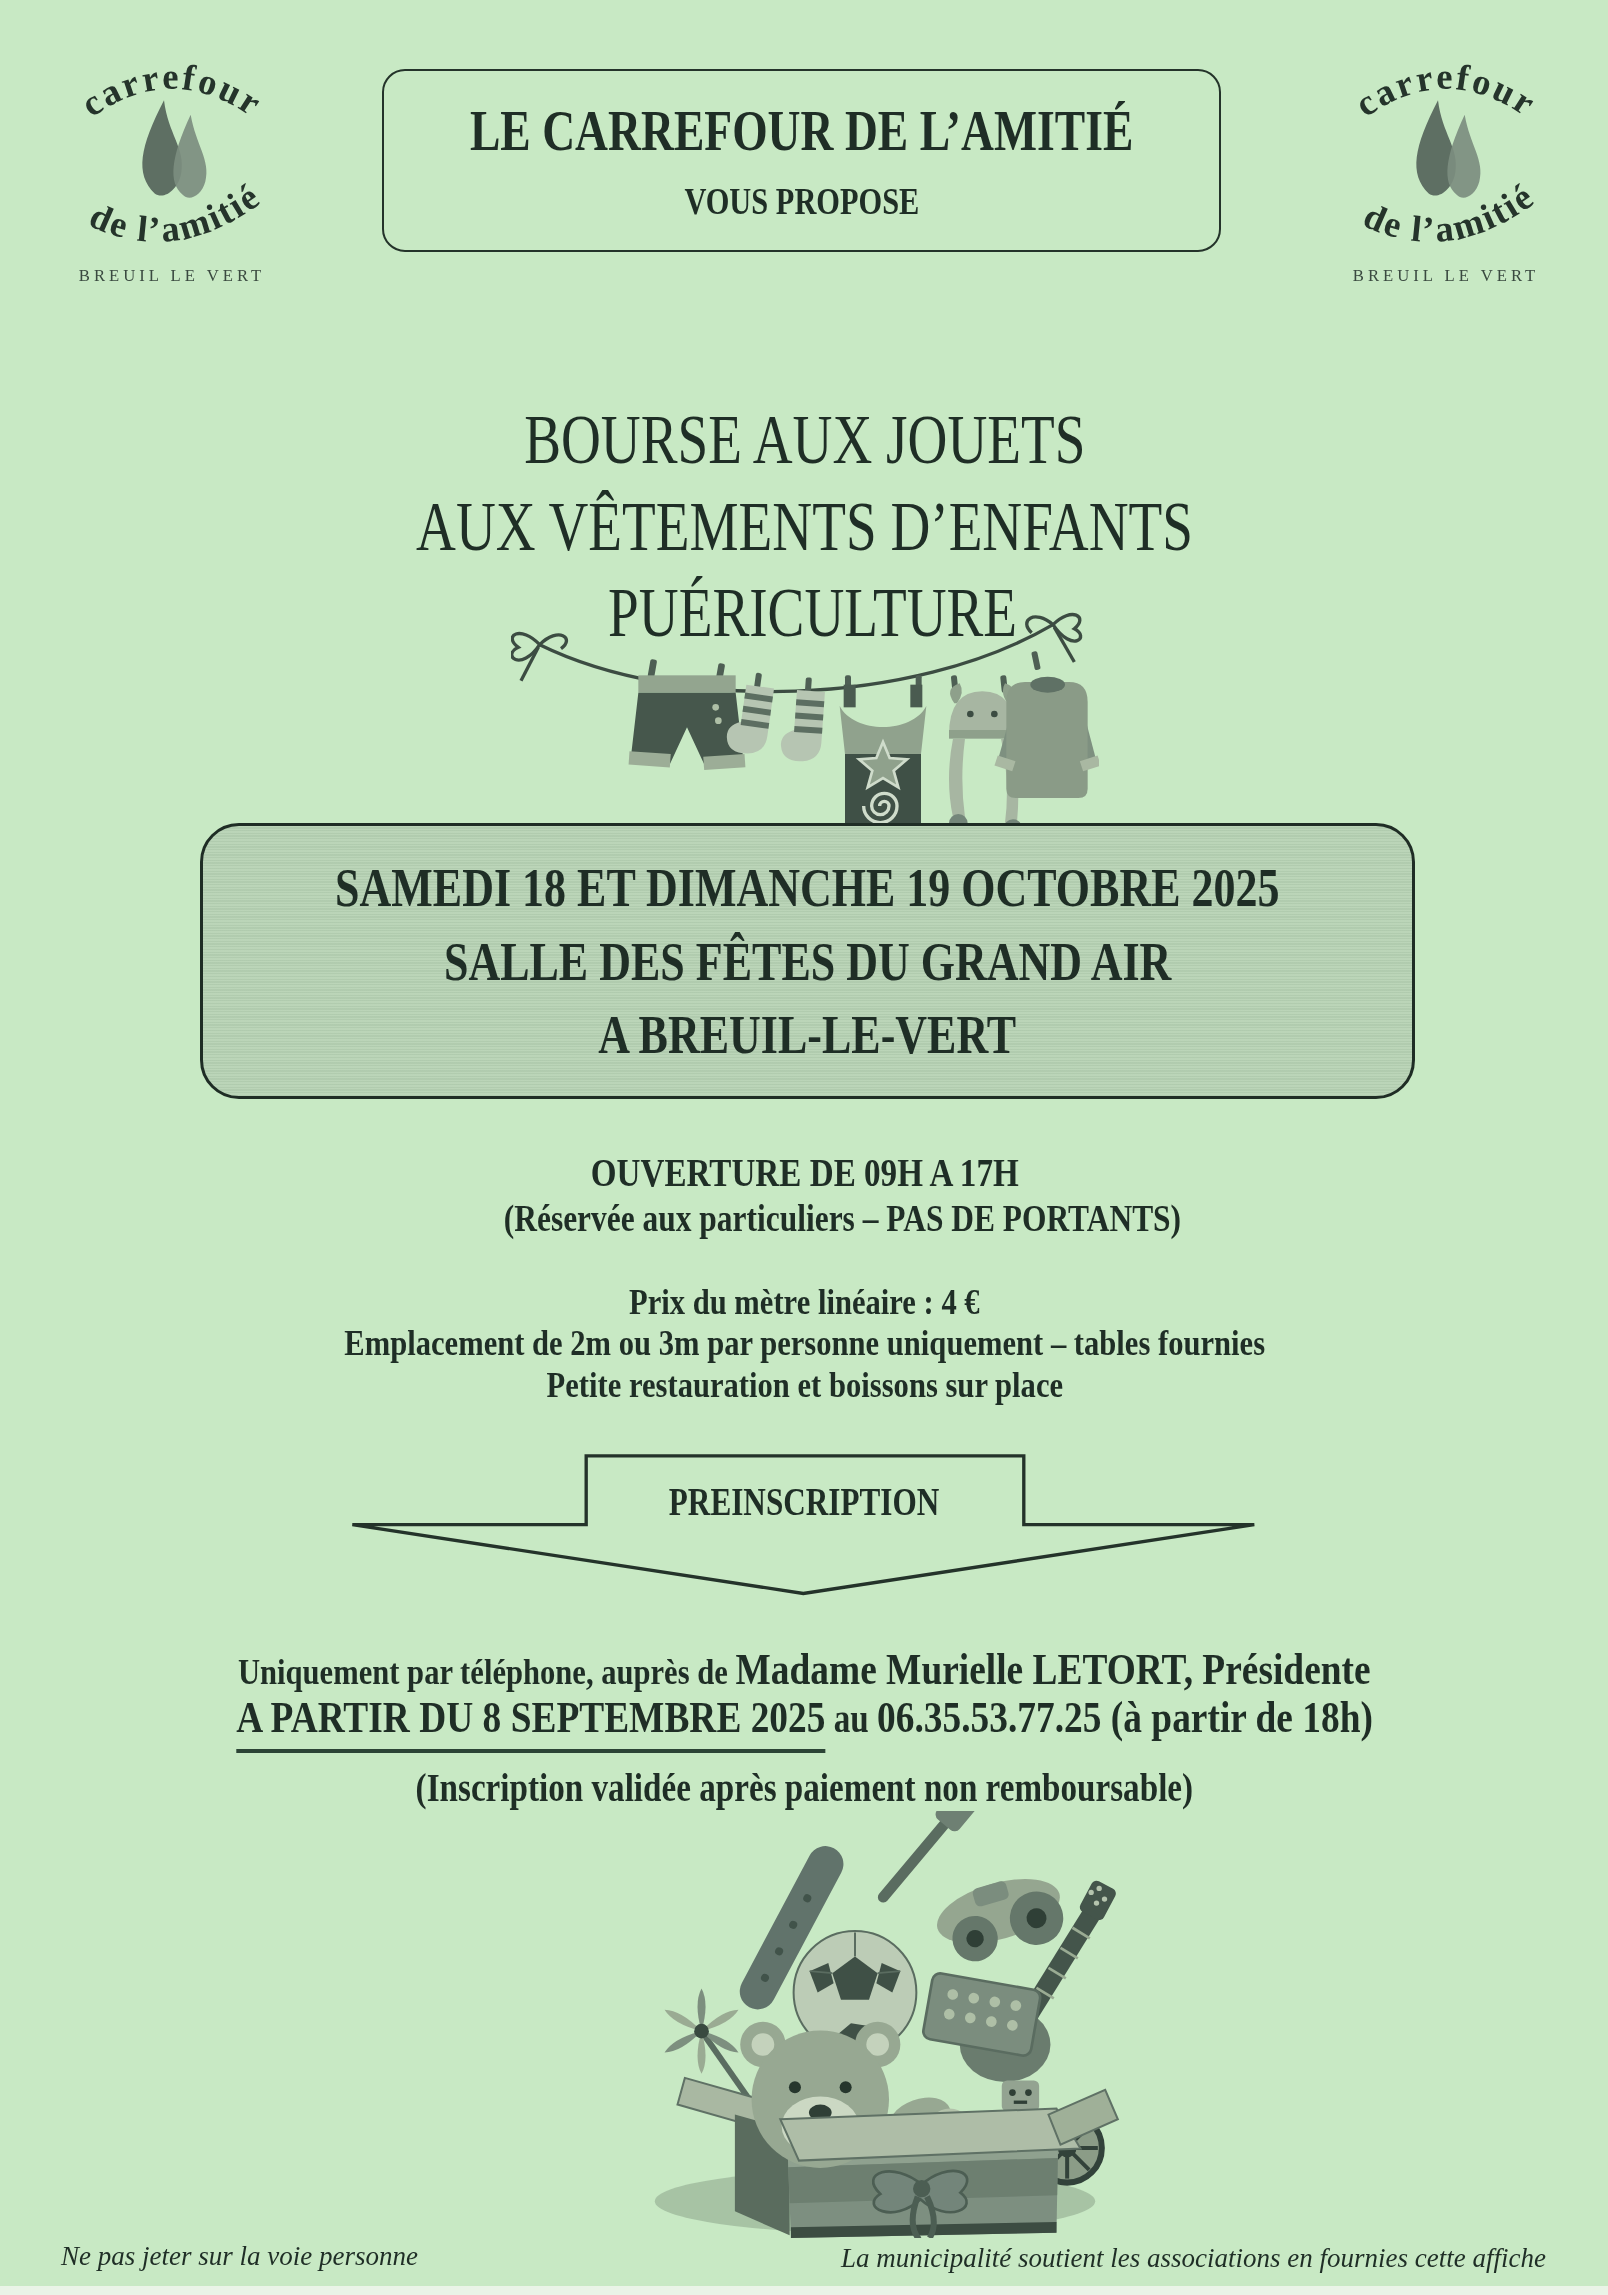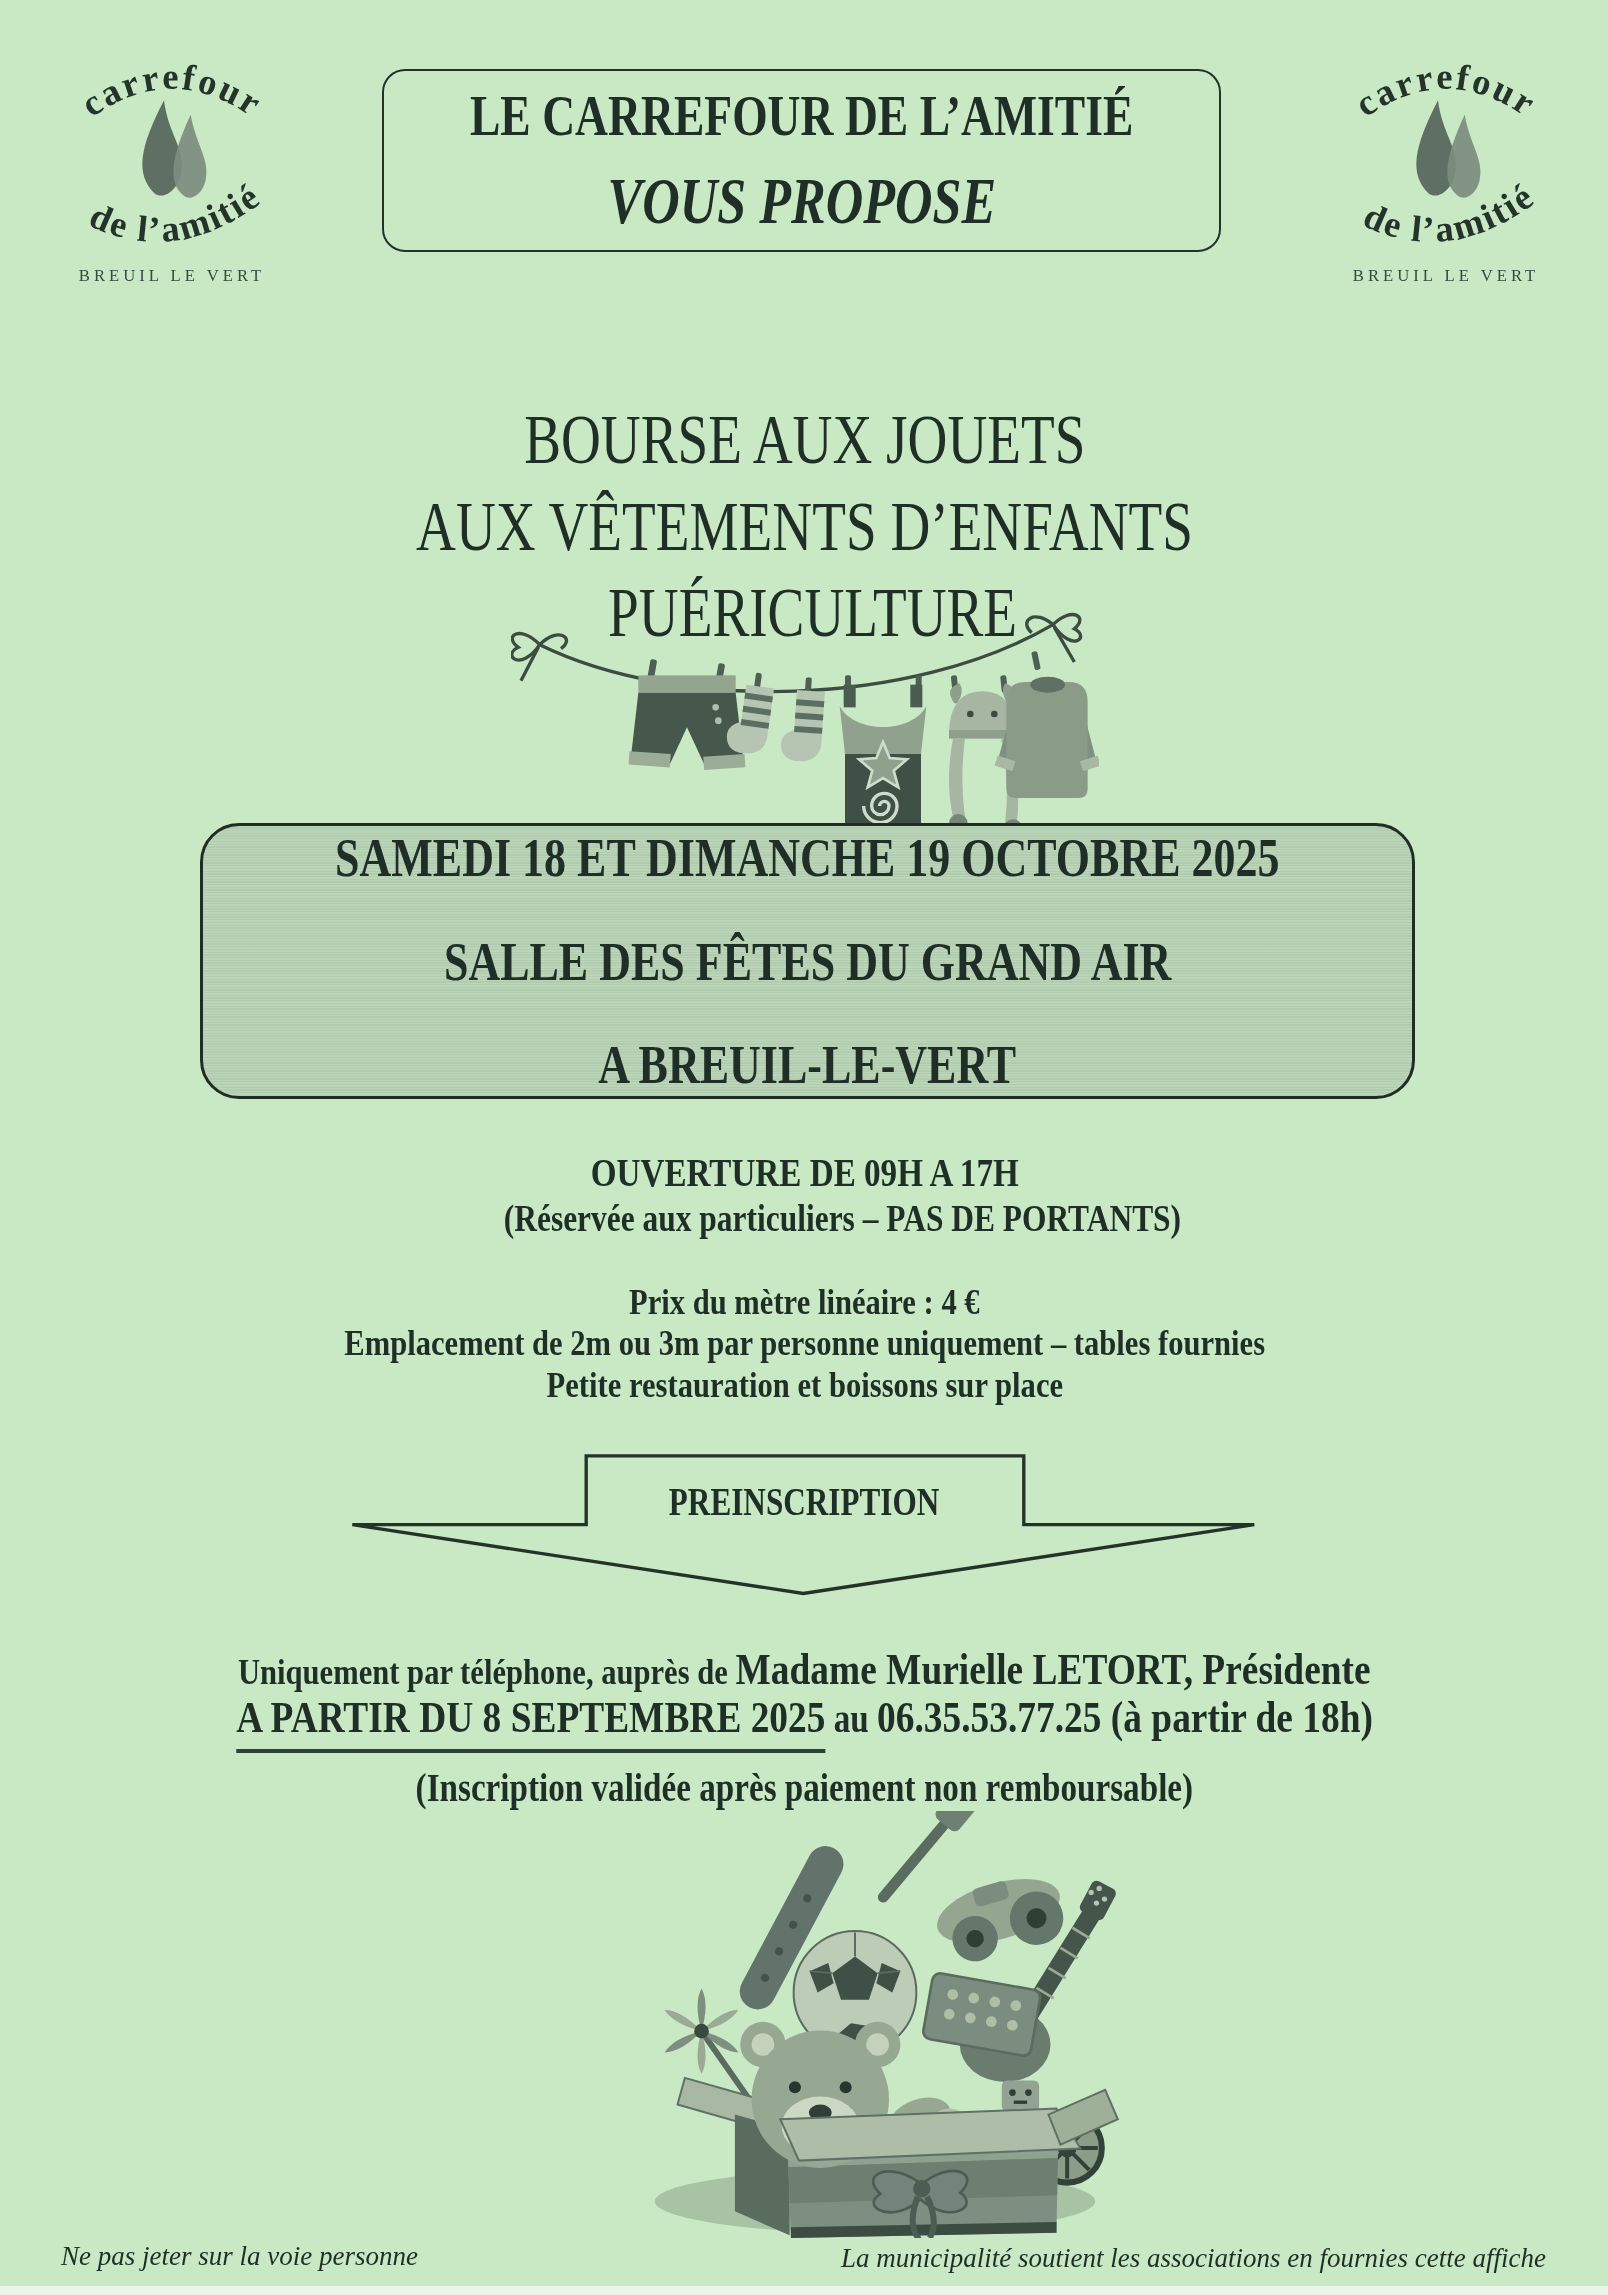--- a/index.html
+++ b/index.html
@@ -15,33 +15,33 @@
   .cond{display:inline-block; transform:scaleX(0.8); transform-origin:50% 50%; white-space:nowrap;}
   .cond85{display:inline-block; transform:scaleX(0.85); transform-origin:50% 50%; white-space:nowrap;}
 
   
   .header-box{
     left:382px; top:69px; width:835px; height:179px;
     border:2.7px solid #24332a; border-radius:23px;
     display:flex; flex-direction:column; justify-content:center; align-items:center; row-gap:16px;
   }
   .header-box .l1{font-size:57px; font-weight:bold;}
-  .header-box .l2{font-size:65px; font-weight:bold;font-style:italic;}
+  .header-box .l2{font-size:38px; font-weight:bold;}
 
   
   .title-line{font-weight:normal; font-size:69px;}
 
   
   .event-box{
     left:200px; top:823px; width:1209px; height:270px;
     border:3.3px solid #1f2d25; border-radius:39px;
     background:
       repeating-linear-gradient(0deg, rgba(60,85,70,0.06) 0 1.3px, rgba(255,255,255,0.04) 1.3px 2.7px),
       #b8d3b5;
-    display:flex; flex-direction:column; justify-content:space-between; align-items:center; row-gap:10.7px;
+    display:flex; flex-direction:column; justify-content:center; align-items:center; row-gap:10.7px;
   }
   .event-box .ev{font-size:55px; font-weight:bold;}
 
   .opening1{font-size:39px; font-weight:bold;}
   .opening2{font-size:37px; font-weight:bold;}
   .price{font-size:36px; font-weight:bold;}
 
   .arrow-label{font-size:39px; font-weight:bold;}
 
   .reg1-a{font-size:36px; font-weight:bold;}

